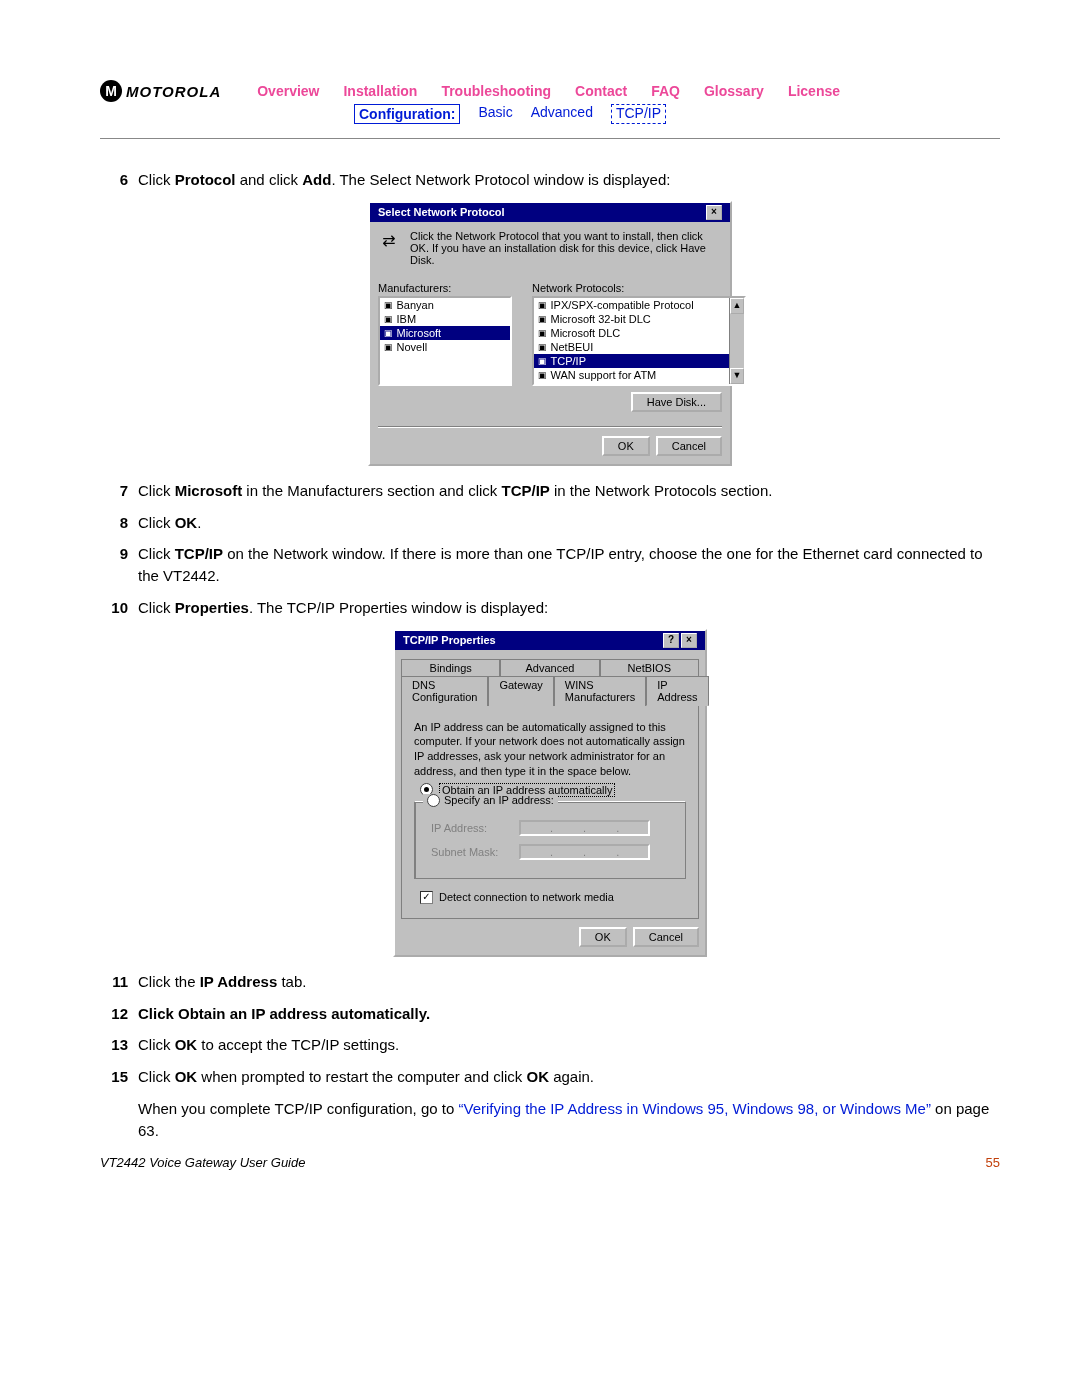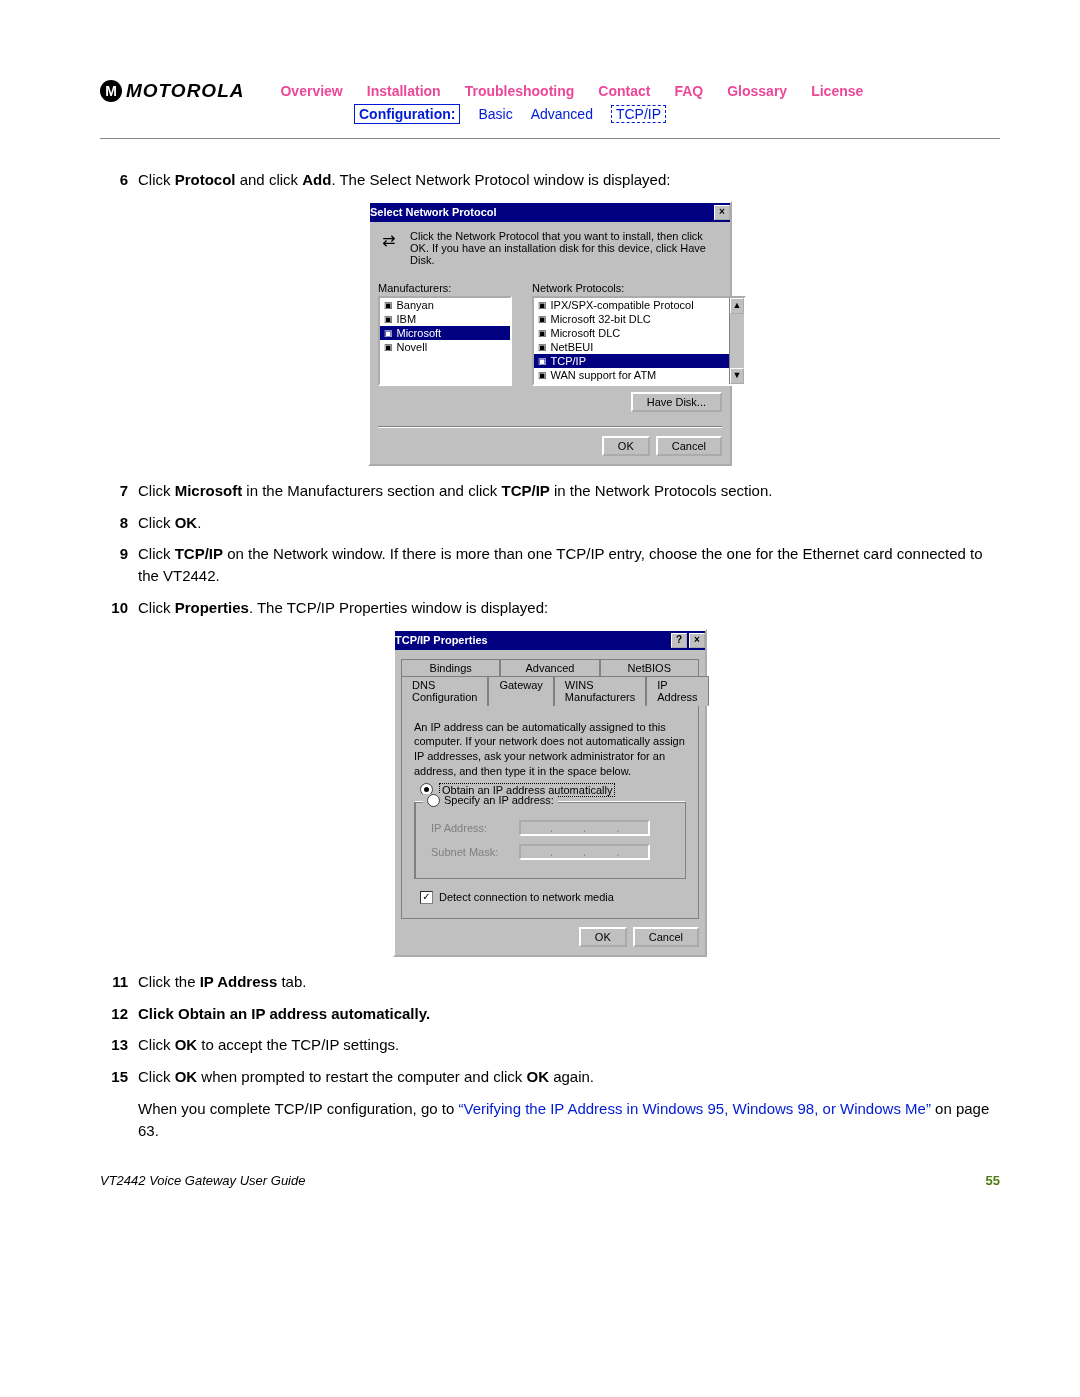--- a/index.html
+++ b/index.html
@@ -33,34 +33,33 @@
     display: flex;
     align-items: center;
     justify-content: center;
     font-weight: bold;
     font-size: 14px;
   }
   .logo-text {
     font-weight: bold;
     font-style: italic;
     letter-spacing: 1px;
-    font-size: 19px;
+    font-size: 15px;
   }
   .nav-top {
     display: flex;
     gap: 24px;
     font-weight: bold;
     font-size: 14px;
     color: #ec4899;
     flex-wrap: wrap;
   }
   .nav-top span { cursor: pointer; }
   .nav-sub {
     display: flex;
-    align-items: center;
     gap: 18px;
     font-size: 14px;
     margin-left: 254px;
     margin-top: 2px;
   }
   .config-label {
     border: 1px solid #001bd6;
     color: #001bd6;
     font-weight: bold;
     padding: 1px 4px;
@@ -102,21 +101,21 @@
   .win-dialog {
     background: #c0c0c0;
     border: 2px outset #fff;
     font-family: "MS Sans Serif", Tahoma, sans-serif;
     font-size: 11px;
     margin: 6px auto 14px auto;
   }
   .title-bar {
     background: #000080;
     color: #fff;
-    padding: 2px 0;
+    padding: 2px 8px;
     font-weight: bold;
     display: flex;
     justify-content: space-between;
     align-items: center;
   }
   .title-bar .btns { display: flex; gap: 2px; }
   .title-btn {
     width: 14px;
     height: 13px;
     background: #c0c0c0;
@@ -317,25 +316,25 @@
     background: #fff;
     border: 1px inset #808080;
     font-size: 10px;
     line-height: 9px;
     text-align: center;
   }
 
   .footer {
     display: flex;
     justify-content: space-between;
-    margin-top: 32px;
+    margin-top: 14px;
     font-size: 13px;
   }
   .footer .title { font-style: italic; }
-  .footer .pagenum { color: #4d7c0f; font-weight: bold; }
+  .footer .pagenum { color: #c2410c; font-weight: normal; }
 </style>
 </head>
 <body>
 
 <div class="page">
 
   <div class="header-row">
     <div class="logo-block">
       <div class="logo-circle">M</div>
       <div class="logo-text">MOTOROLA</div>

